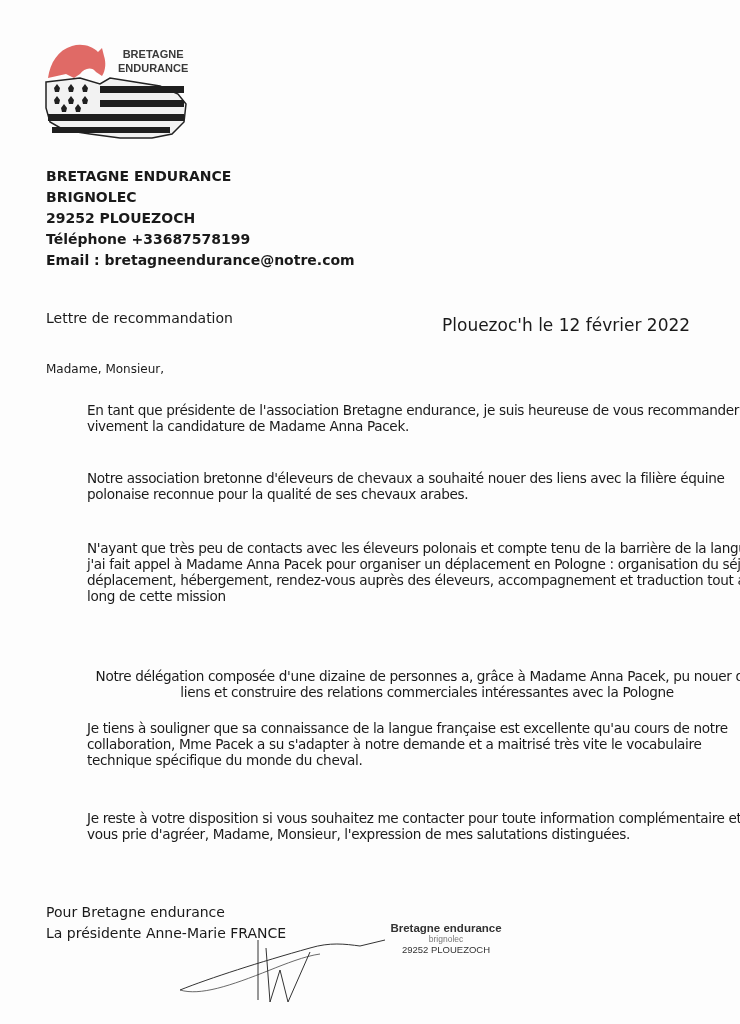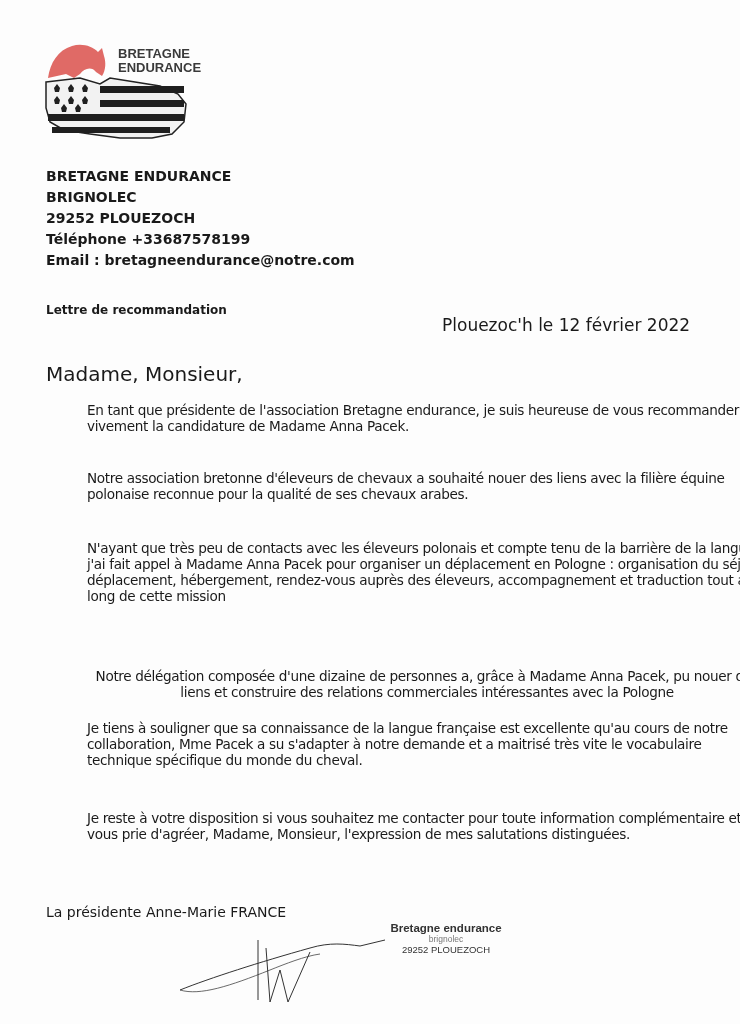--- a/index.html
+++ b/index.html
@@ -3,27 +3,27 @@
 <meta charset="utf-8">
 <style>
   html, body { margin: 0; padding: 0; }
   body {
     width: 740px; height: 1024px; background: #fdfdfd; position: relative; overflow: hidden;
     font-family: "DejaVu Sans", sans-serif; color: #1a1a1a;
   }
   .logo { position: absolute; left: 40px; top: 38px; width: 160px; height: 110px; }
   .logo-text {
     position: absolute; left: 118px; top: 47px; font-family: "Liberation Sans", sans-serif;
-    font-weight: bold; font-size: 13px; line-height: 14px; color: #3a3a3a; 
+    font-weight: bold; font-size: 11px; line-height: 14px; color: #3a3a3a; text-align: center;
   }
   .addr { position: absolute; left: 46px; top: 166px; font-size: 14px; line-height: 21px; font-weight: bold; }
   .addr div { white-space: nowrap; }
-  .subject { position: absolute; left: 46px; top: 303px; font-size: 12px; font-weight: bold; }
+  .subject { position: absolute; left: 46px; top: 310px; font-size: 14px; font-weight: normal; }
   .date { position: absolute; left: 442px; top: 315px; font-size: 17px; }
-  .greet { position: absolute; left: 46px; top: 362px; font-size: 20px; }
+  .greet { position: absolute; left: 46px; top: 362px; font-size: 12px; }
   .para { position: absolute; left: 46px; width: 680px; font-size: 13.6px; line-height: 16px; font-family: "DejaVu Sans", sans-serif; letter-spacing: -0.35px; margin-left: 41px; }
   .p1 { top: 402px; }
   .p2 { top: 470px; }
   .p3 { top: 540px; }
   .p4 { top: 668px; text-align: center; }
   .p5 { top: 720px; }
   .p6 { top: 810px; }
   .sig { position: absolute; left: 46px; top: 902px; font-size: 14px; line-height: 21px; }
   .stamp {
     position: absolute; left: 380px; top: 922px; width: 132px; text-align: center;
@@ -75,20 +75,21 @@
 <div class="greet">Madame, Monsieur,</div>
 
 <div class="para p1">En tant que présidente de l'association Bretagne endurance, je suis heureuse de vous recommander vivement la candidature de Madame Anna Pacek.</div>
 <div class="para p2">Notre association bretonne d'éleveurs de chevaux a souhaité nouer des liens avec la filière équine polonaise reconnue pour la qualité de ses chevaux arabes.</div>
 <div class="para p3">N'ayant que très peu de contacts avec les éleveurs polonais et compte tenu de la barrière de la langue, j'ai fait appel à Madame Anna Pacek pour organiser un déplacement en Pologne : organisation du séjour, déplacement, hébergement, rendez-vous auprès des éleveurs, accompagnement et traduction tout au long de cette mission</div>
 <div class="para p4">Notre délégation composée d'une dizaine de personnes a, grâce à Madame Anna Pacek, pu nouer des liens et construire des relations commerciales intéressantes avec la Pologne</div>
 <div class="para p5">Je tiens à souligner que sa connaissance de la langue française est excellente qu'au cours de notre collaboration, Mme Pacek a su s'adapter à notre demande et a maitrisé très vite le vocabulaire technique spécifique du monde du cheval.</div>
 <div class="para p6">Je reste à votre disposition si vous souhaitez me contacter pour toute information complémentaire et je vous prie d'agréer, Madame, Monsieur, l'expression de mes salutations distinguées.</div>
 
 <div class="sig">
+  <div>Pour Bretagne endurance</div>
   <div>La présidente Anne-Marie FRANCE</div>
 </div>
 
 <svg class="signature" viewBox="0 0 220 80">
   <path d="M10,60 C40,48 90,32 140,18 C160,12 175,14 190,16 L215,10" fill="none" stroke="#333" stroke-width="1"></path>
   <path d="M10,60 C30,66 60,56 100,40 C115,34 135,26 150,24" fill="none" stroke="#444" stroke-width="0.8"></path>
   <path d="M88,10 L88,70 M96,18 L100,72 L110,40 L118,72 L140,22" fill="none" stroke="#333" stroke-width="1"></path>
 </svg>
 
 <div class="stamp">

